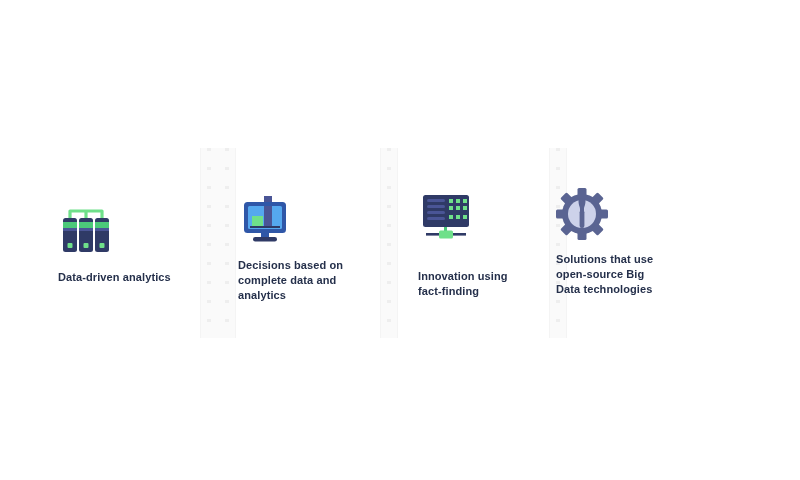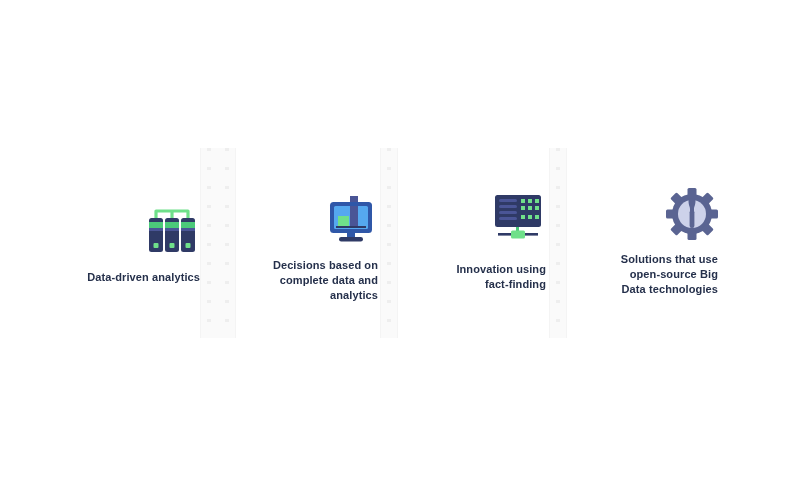--- a/index.html
+++ b/index.html
@@ -49,21 +49,21 @@
   .sep.wide .dotcol.b { left: 24px; }
   .sep.narrow .dotcol.a { left: 6px; }
 
   #sep1 { left: 200px; }
   #sep2 { left: 380px; }
   #sep3 { left: 549px; }
 
   
   .feature {
     position: absolute;
-    text-align: right;
+    text-align: left;
   }
   .feature .icon-wrap {
     display: block;
     margin: 0 auto;
     line-height: 0;
   }
   .feature .label {
     display: block;
     color: #25304b;
     font-weight: bold;
@@ -73,23 +73,23 @@
     white-space: pre-line;
   }
 
   #feat1 { left: 58px;  top: 206px; width: 142px; }
   #feat1 .label { margin-top: 14px; }
 
   #feat2 { left: 238px; top: 194px; width: 140px; }
   #feat2 .label { margin-top: 12px; }
 
   #feat3 { left: 418px; top: 192px; width: 128px; }
-  #feat3 .label { margin-top: 20px; }
-
-  #feat4 { left: 588px; top: 188px; width: 130px; }
+  #feat3 .label { margin-top: 27px; }
+
+  #feat4 { left: 556px; top: 188px; width: 130px; }
   #feat4 .label { margin-top: 12px; }
 </style>
 </head>
 <body>
 
 <div class="stage">
 
   <div class="sep wide" id="sep1">
     <div class="dotcol a"></div>
     <div class="dotcol b"></div>

